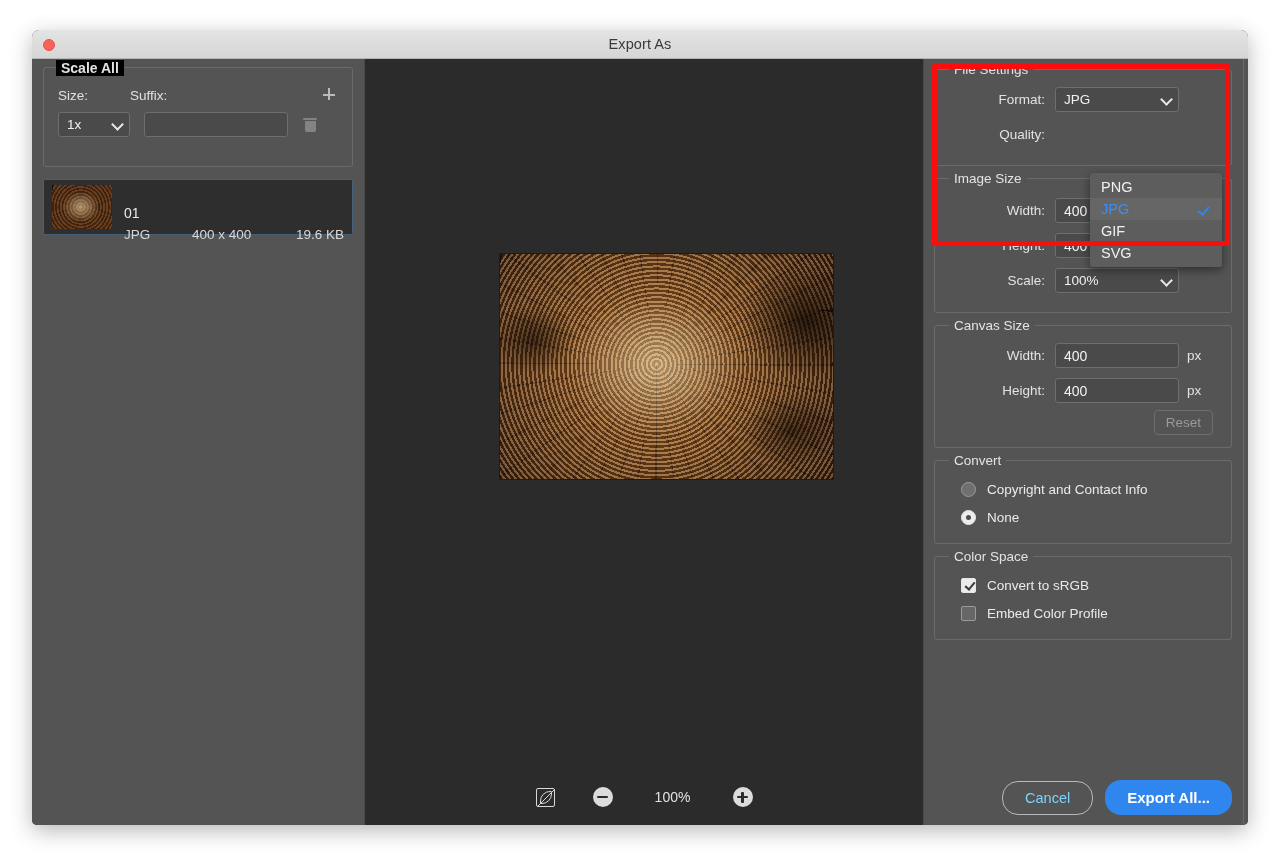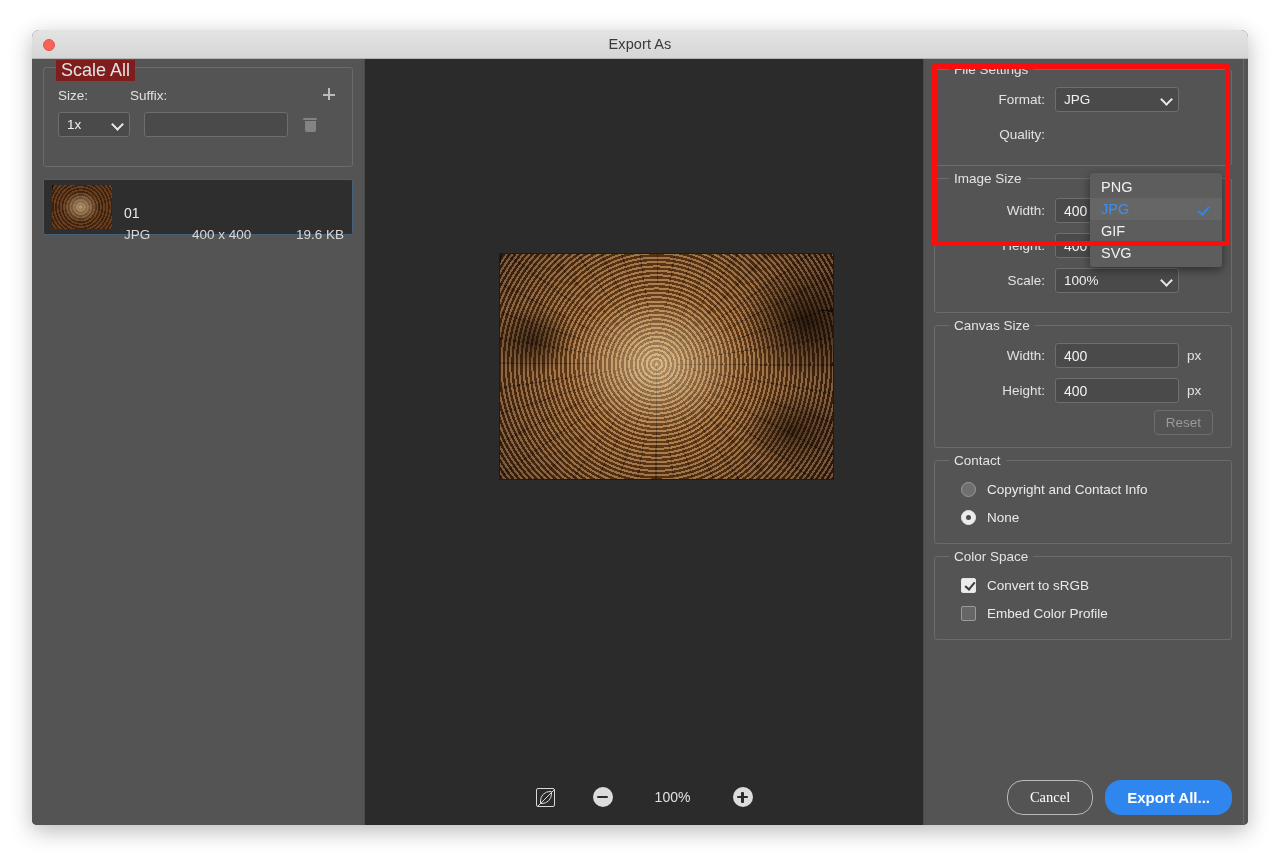--- a/index.html
+++ b/index.html
@@ -54,23 +54,23 @@
   }
   .group {
     border: 1px solid #6b6b6b;
     border-radius: 3px;
     position: relative;
     padding: 16px 12px 12px 12px;
     margin-bottom: 12px;
   }
   .group > .group-title {
     position: absolute; top: -8px; left: 12px;
-    background: #7f1d1d;
+    background: #000000;
     padding: 0 5px;
-    font-size: 18px; color: #e3e3e3;
+    font-size: 14px; color: #e3e3e3; font-weight: bold;
   }
   #scale-all-group { padding: 18px 14px 14px 14px; height: 100px; }
 
   .sa-labels { display:flex; align-items:center; font-size:13.5px; color:#e0e0e0; }
   .sa-label-size { width: 72px; }
   .sa-label-suffix { flex: 1; }
   .icon-plus {
     width: 18px; height: 18px; position: relative; opacity: .78;
   }
   .icon-plus::before, .icon-plus::after {
@@ -349,23 +349,23 @@
 
   
   #footer-buttons {
     position:absolute; right:16px; bottom:10px;
     display:flex; align-items:center; gap:12px;
   }
   #cancel-btn {
     background: transparent;
     border:1.5px solid #b9b9b9;
     border-radius:16px;
-    color:#ffffff;
+    color:#7dd3fc;
     font-size:14.5px;
-    font-family:Liberation Serif, serif;
+    font-family:Liberation Sans, sans-serif;
     padding: 8px 22px;
   }
   #export-all-btn {
     background:#2f86ef;
     border:none;
     border-radius:16px;
     color:#ffffff;
     font-size:15px; font-weight:bold;
     font-family:"Liberation Sans",sans-serif;
     padding: 9px 22px;
@@ -505,21 +505,21 @@
           <input class="ps-input field-input" type="text" value="400" style="">
           <div class="field-unit">px</div>
         </div>
 
         <div class="reset-row">
           <button id="reset-btn">Reset</button>
         </div>
       </div>
 
       <div class="rgroup">
-        <div class="group-title">Contact</div>
+        <div class="group-title">Convert</div>
 
         <div class="opt-row">
           <div class="radio"></div>
           <div class="opt-label">Copyright and Contact Info</div>
         </div>
 
         <div class="opt-row">
           <div class="radio checked"></div>
           <div class="opt-label">None</div>
         </div>

